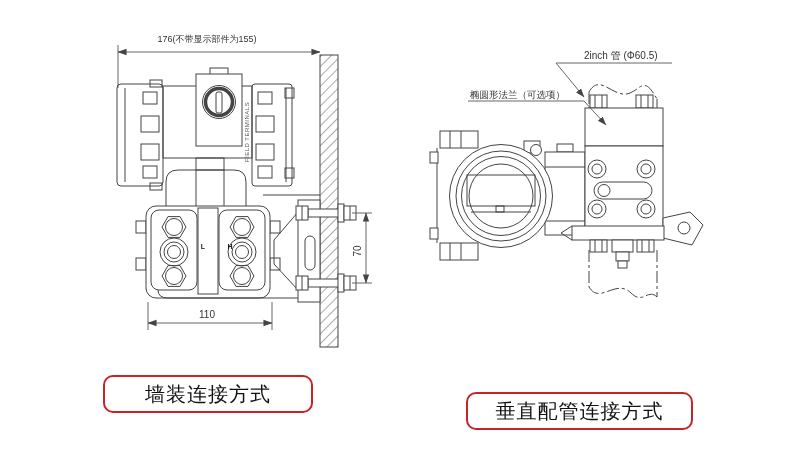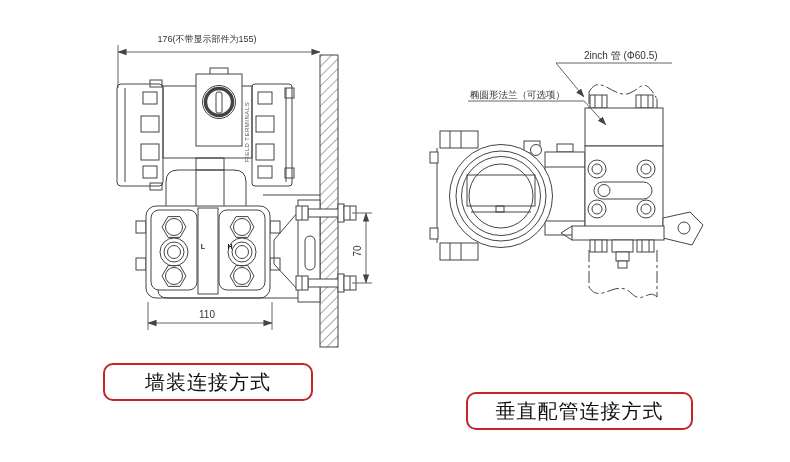--- a/index.html
+++ b/index.html
@@ -12,21 +12,21 @@
   .dim{stroke:#555;fill:none;stroke-width:0.9;}
   .hatchrect{stroke:#444;stroke-width:1;}
   text{fill:#333;stroke:none;font-family:"Liberation Sans",sans-serif;}
   .t9{font-size:9px;}
   .t10{font-size:10px;}
   .t95{font-size:9.5px;}
   .t6{font-size:6px;fill:#555;letter-spacing:0.5px;}
   .lh{font-size:7px;font-weight:bold;fill:#222;}
   .caption-box{position:absolute;border:2px solid #c5242b;border-radius:10px;display:flex;align-items:center;justify-content:center;background:#fff;}
   .caption-box span{font-size:20px;color:#111;letter-spacing:1px;}
-  #cap-left{left:103px;top:363px;width:206px;height:34px;}
+  #cap-left{left:103px;top:375px;width:206px;height:34px;}
   #cap-right{left:466px;top:392px;width:223px;height:34px;}
 </style>
 </head>
 <body>
 
 <svg width="790" height="462" viewBox="0 0 790 462">
   <defs>
     <marker id="arrow" viewBox="0 0 10 10" refX="9.5" refY="5" markerWidth="10" markerHeight="10" orient="auto-start-reverse">
       <path d="M0,1.5 L10,5 L0,8.5 z" fill="#444"></path>
     </marker>

